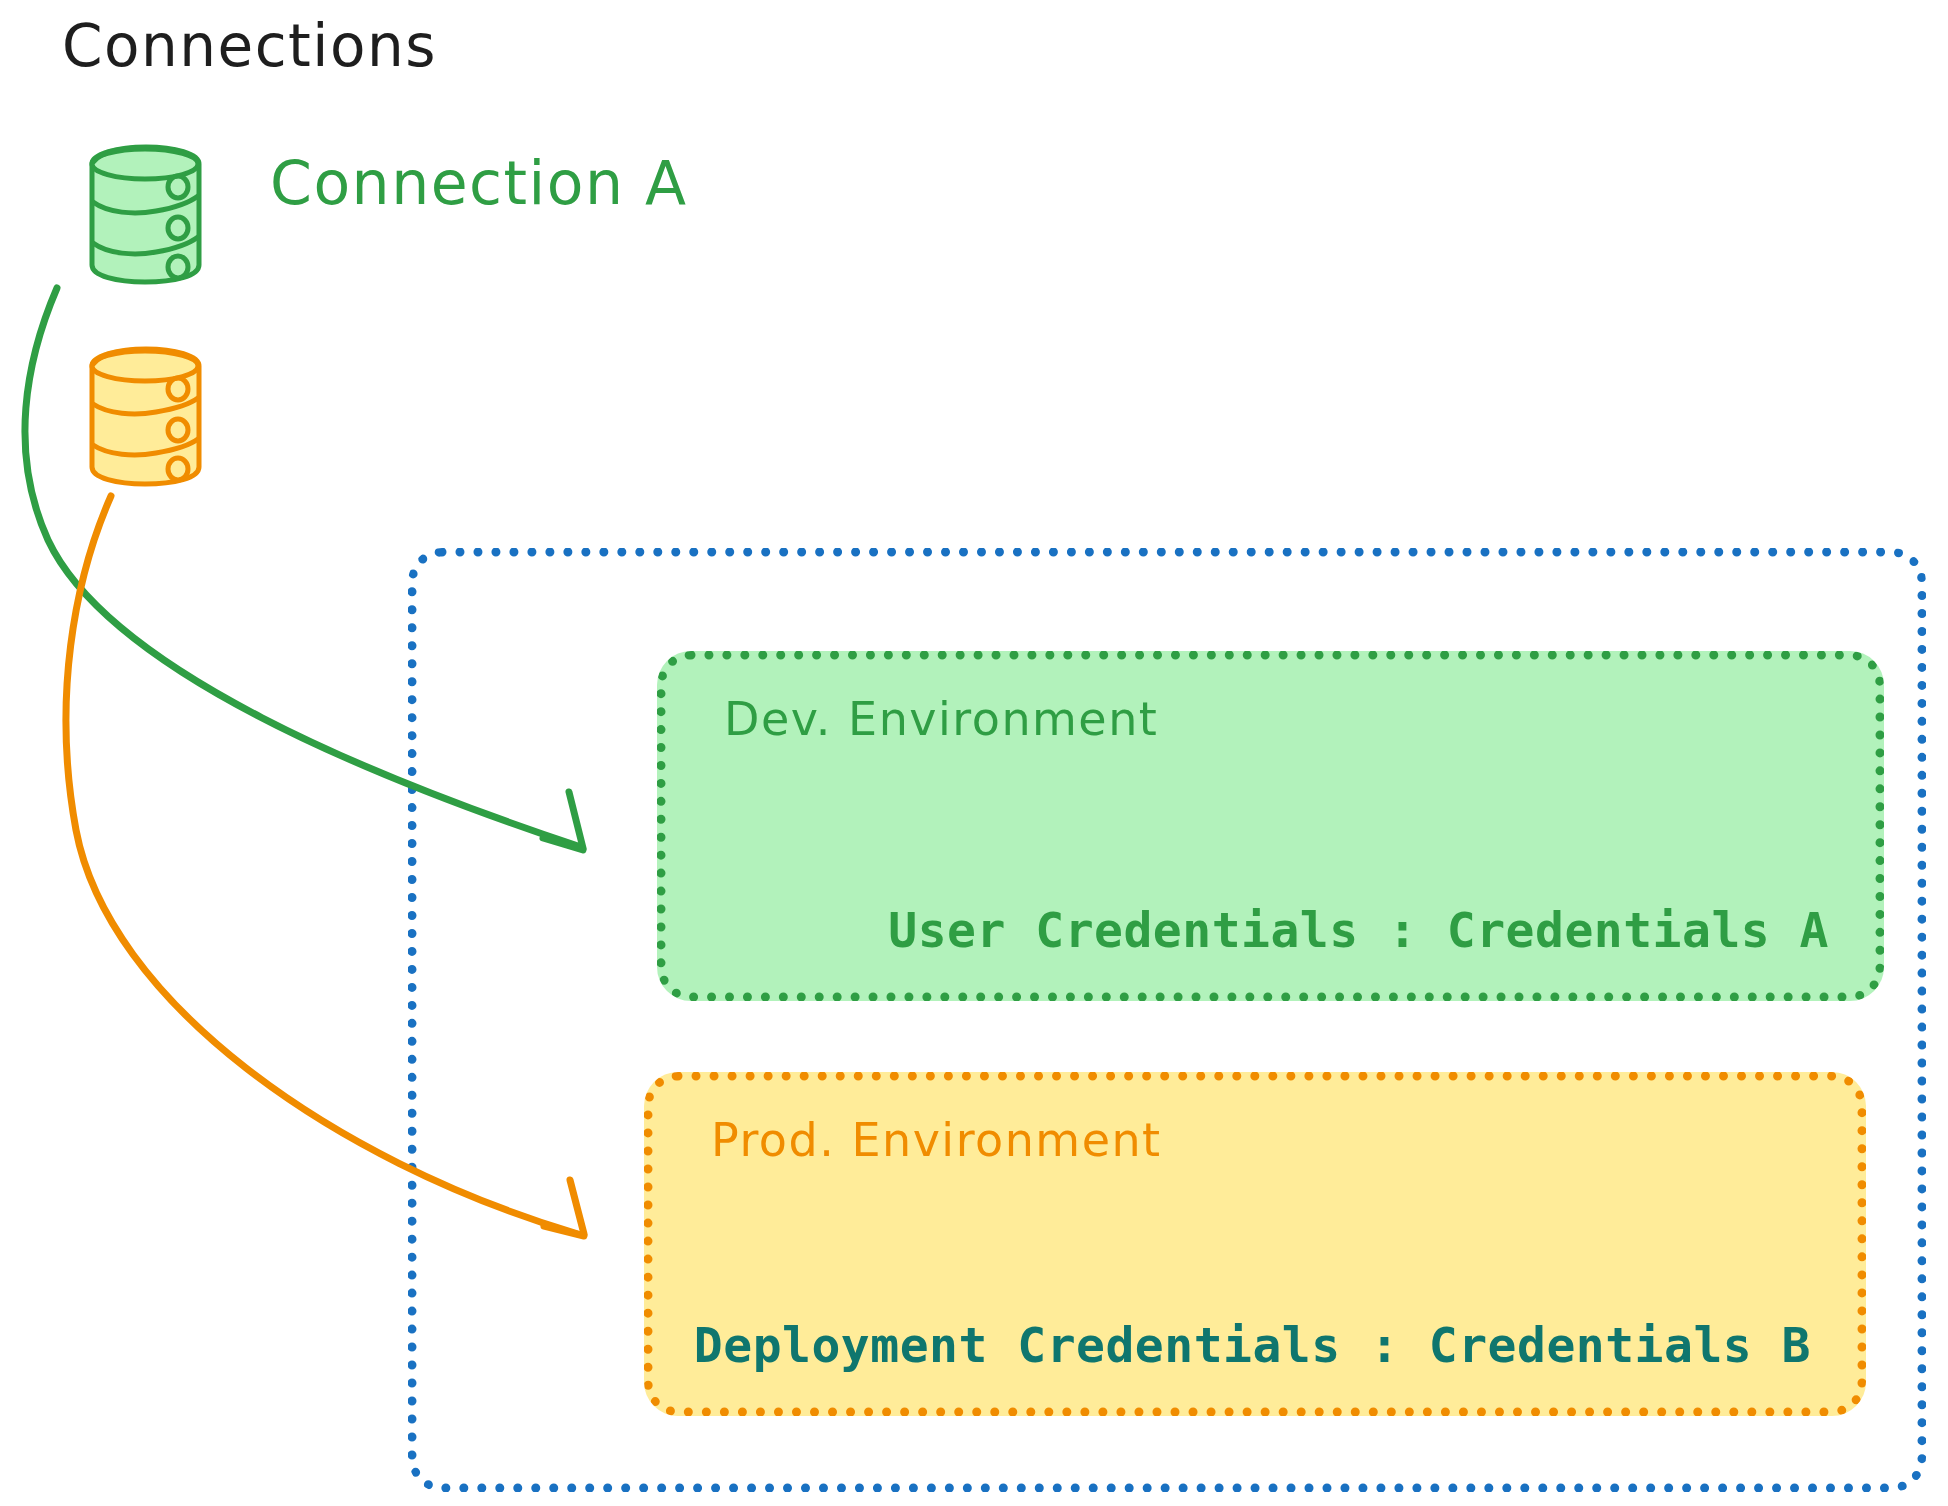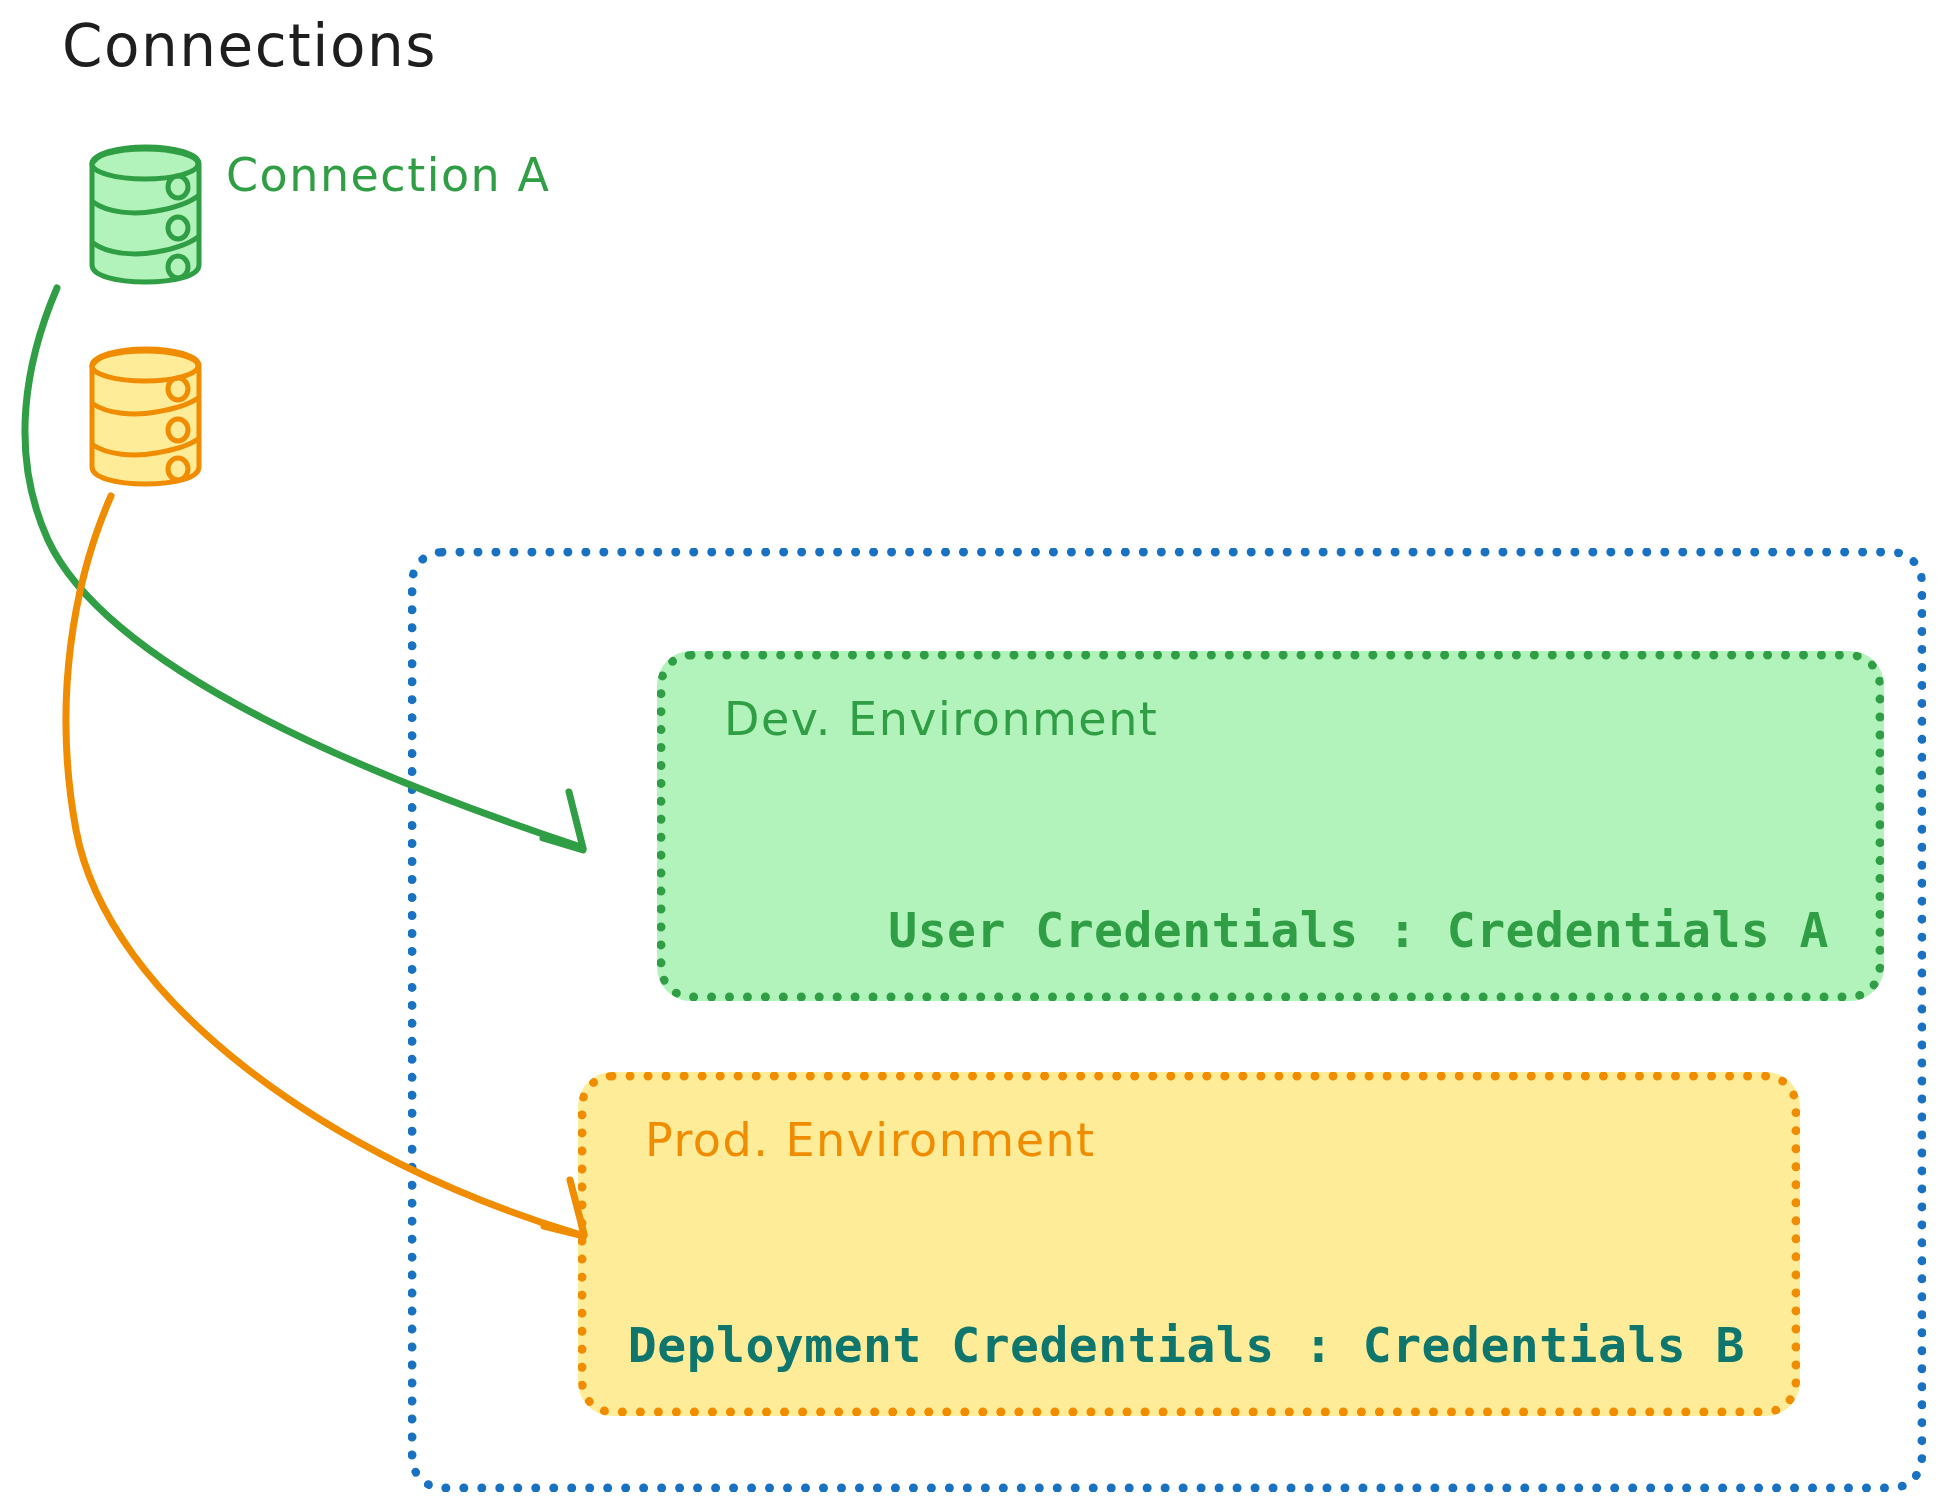--- a/index.html
+++ b/index.html
@@ -35,22 +35,23 @@
     position: absolute;
     left: 62px;
     top: 12px;
     font-size: 58px;
     color: #1e1e1e;
     white-space: nowrap;
   }
 
   .conn-label {
     position: absolute;
-    font-size: 46px;
-    white-space: nowrap;
+    font-size: 60px;
+    white-space: nowrap;
+    margin-left: 44px;
   }
   #label-connection-a {
     left: 226px;
     top: 148px;
     color: #2f9e44;
   }
   #label-connection-b {
     left: 226px;
     top: 303px;
     color: #f08c00;
@@ -95,21 +96,21 @@
   #env-box-dev {
     left: 609px;
     top: 651px;
     width: 1227px;
     height: 350px;
     background: #b2f2bb;
     border: 9px dotted #2f9e44;
     margin-left: 48px;
   }
   #env-box-prod {
-    left: 578px;
+    left: 644px;
     top: 1072px;
     width: 1222px;
     height: 344px;
     background: #ffec99;
     border: 9px dotted #f08c00;
   }
 
   .env-title {
     position: absolute;
     left: 58px;

